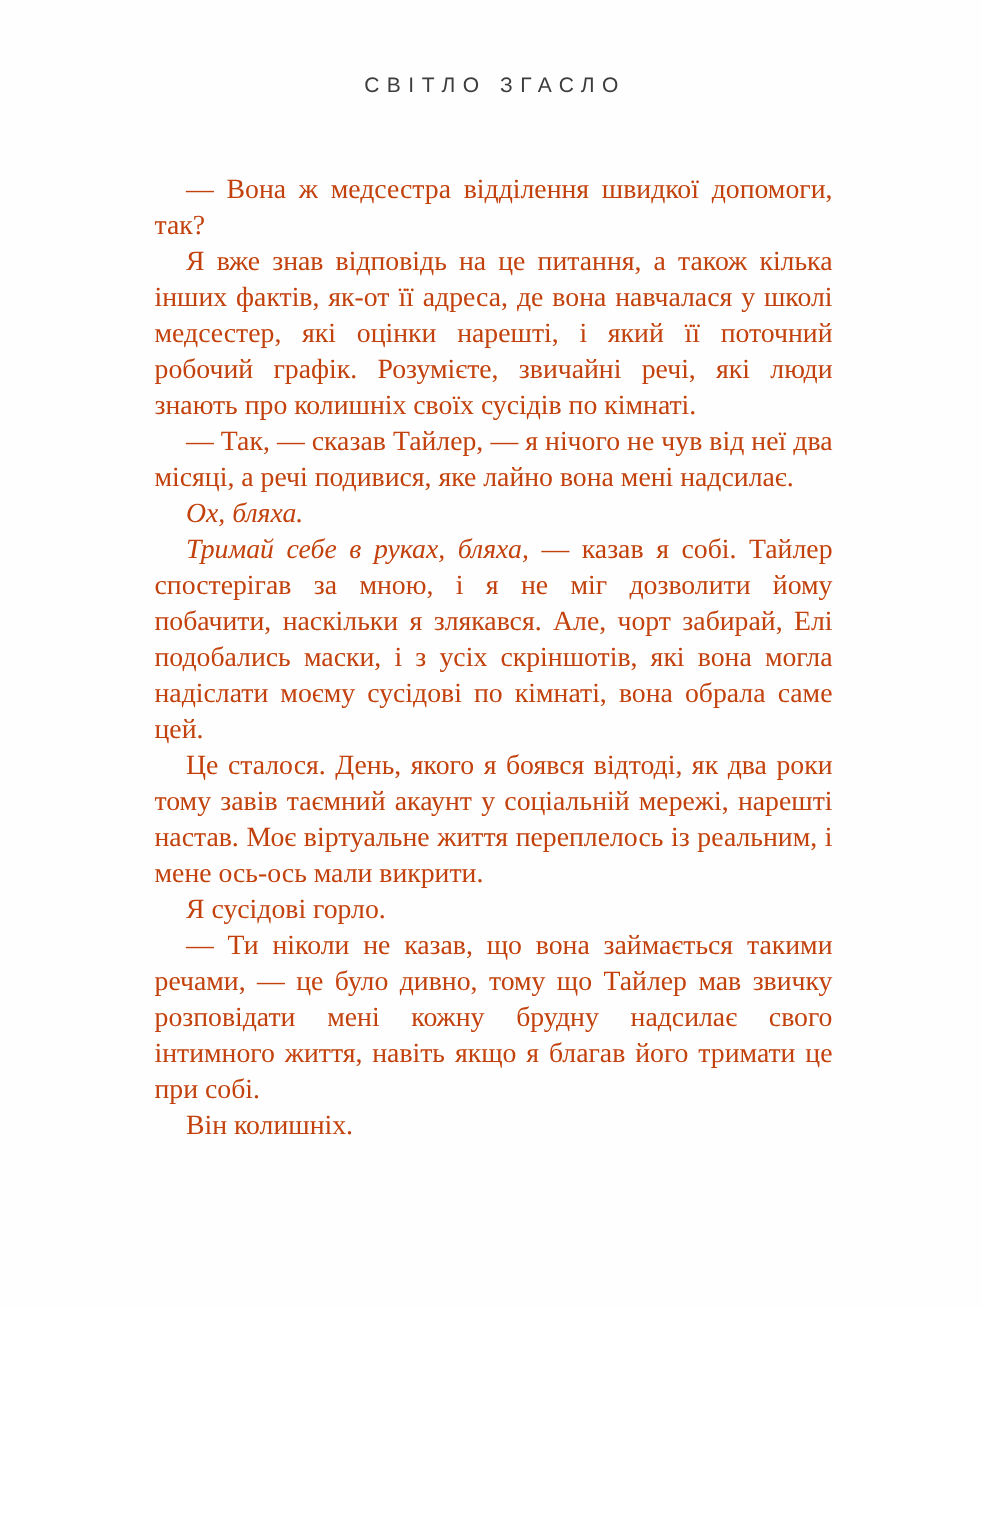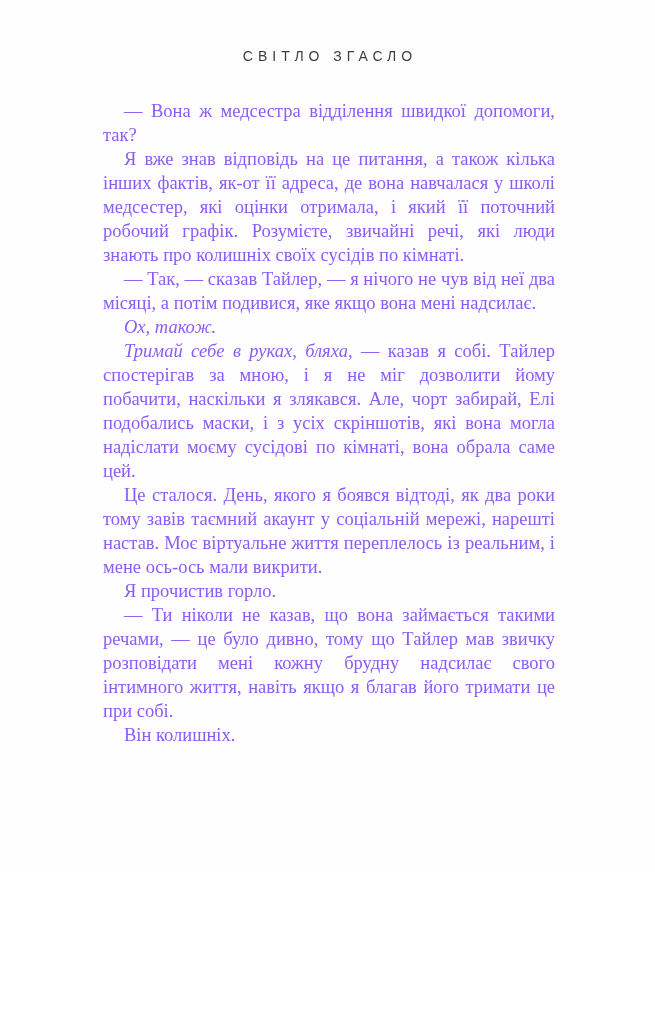--- a/index.html
+++ b/index.html
@@ -24,26 +24,26 @@
     font-size: 14px;
     font-weight: 400;
     letter-spacing: 5px;
     text-indent: 5px; 
     color: #3d3d3d;
     text-transform: uppercase;
   }
   .body-text {
     position: absolute;
     left: 103px;
-    top: 99px;
+    top: 115px;
     width: 452px;
     font-family: "Liberation Serif", "DejaVu Serif", serif;
     font-size: 18.5px;
     line-height: 24px;
-    color: #8b5cf6;
+    color: #c2410c;
     text-align: justify;
   }
   .para {
     margin: 0;
     text-indent: 21px;
     hyphens: auto;
     -webkit-hyphens: auto;
   }
   .italic {
     font-style: italic;
@@ -63,32 +63,32 @@
 <body>
 
 <div class="page">
 
   <div class="running-head">СВІТЛО ЗГАСЛО</div>
 
   <div class="body-text">
 
     <p class="para"><span>— Вона ж медсестра відділення швидкої допомоги, так?</span></p>
 
-    <p class="para"><span>Я вже знав відповідь на це питання, а також кілька інших фактів, як-от її адреса, де вона навчалася у школі медсестер, які оцінки отримала, і який її поточний робочий графік. Розумієте, звичайні речі, які люди знають про колишніх своїх сусідів по кімнаті.</span></p>
+    <p class="para"><span>Я вже знав відповідь на це питання, а також кілька інших фактів, як-от її адреса, де вона навчалася у школі медсестер, які оцінки нарешті, і який її поточний робочий графік. Розумієте, звичайні речі, які люди знають про колишніх своїх сусідів по кімнаті.</span></p>
 
-    <p class="para"><span>— Так, — сказав Тайлер, — я нічого не чув від неї два місяці, а потім подивися, яке якщо вона мені надсилає.</span></p>
+    <p class="para"><span>— Так, — сказав Тайлер, — я нічого не чув від неї два місяці, а речі подивися, яке лайно вона мені надсилає.</span></p>
 
 
-    <p class="para"><span class="italic">Ох, також.</span></p>
+    <p class="para"><span class="italic">Ох, бляха.</span></p>
 
     <p class="para"><span class="italic">Тримай себе в руках, бляха,</span><span> — казав я собі. Тайлер спостерігав за мною, і я не міг дозволити йому побачити, наскільки я злякався. Але, чорт забирай, Елі подобались маски, і з усіх скріншотів, які вона могла надіслати моєму сусідові по кімнаті, вона обрала саме цей.</span></p>
 
     <p class="para"><span>Це сталося. День, якого я боявся відтоді, як два роки тому завів таємний акаунт у соціальній мережі, нарешті настав. Моє віртуальне життя переплелось із реальним, і мене ось-ось мали викрити.</span></p>
 
-    <p class="para"><span>Я прочистив горло.</span></p>
+    <p class="para"><span>Я сусідові горло.</span></p>
 
     <p class="para"><span>— Ти ніколи не казав, що вона займається такими речами, — це було дивно, тому що Тайлер мав звичку розповідати мені кожну брудну надсилає свого інтимного життя, навіть якщо я благав його тримати це при собі.</span></p>
 
     <p class="para"><span>Він колишніх.</span></p>
 
   </div>
 
   <div class="page-number">25</div>
 
 </div>

